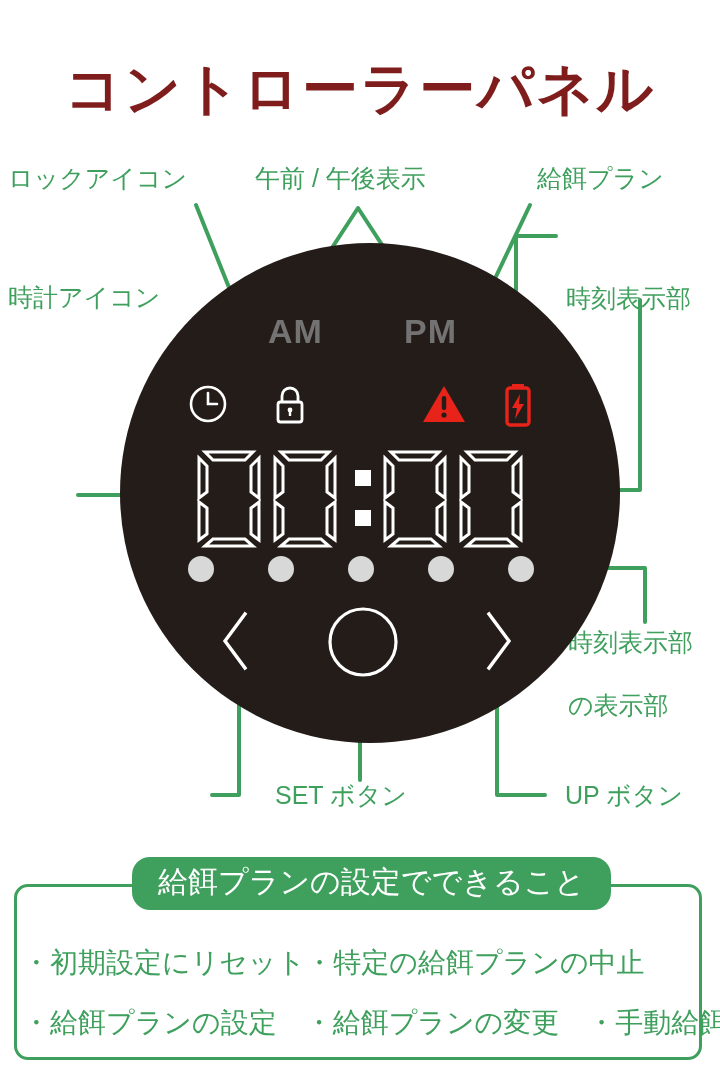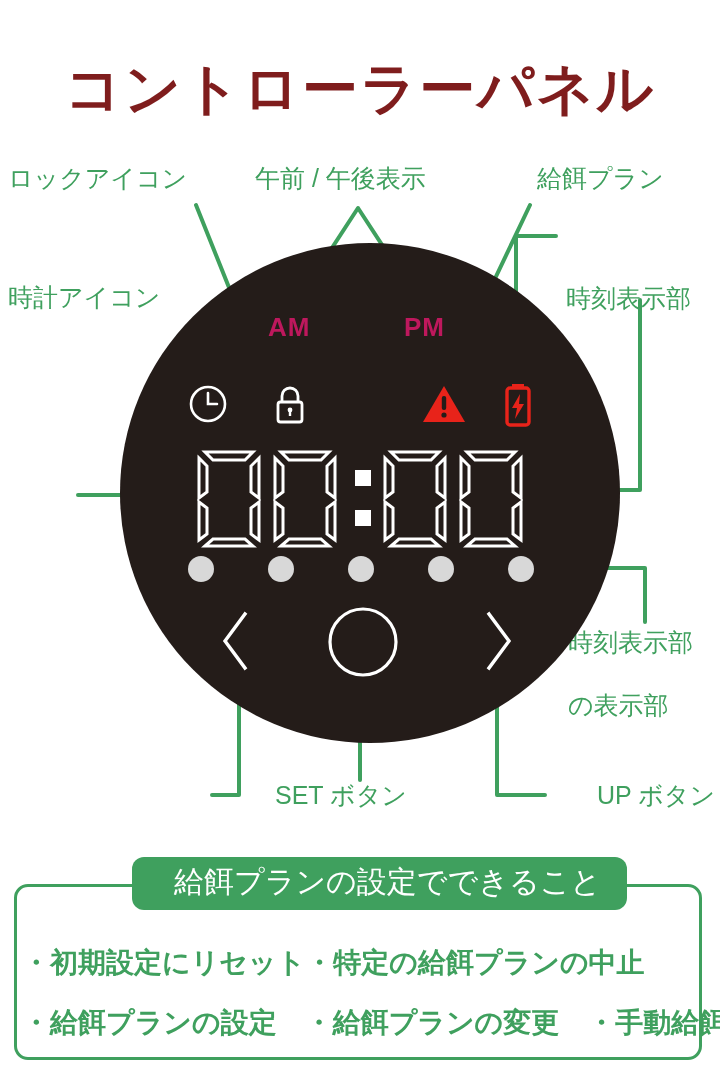--- a/index.html
+++ b/index.html
@@ -41,22 +41,22 @@
   .disc{
     position:absolute;
     left:120px;top:243px;
     width:500px;height:500px;
     border-radius:50%;
     background:#241c19;
   }
 
   .ampm{
     position:absolute;
-    color:#be185d;
-    font-size:26px;
+    color:#737373;
+    font-size:34px;
     font-weight:600;
     letter-spacing:1px;
   }
   #am{left:268px;top:312px;}
   #pm{left:404px;top:312px;}
 
   
   .iconrow{position:absolute;left:120px;top:382px;width:500px;height:46px;}
   .ico{position:absolute;top:0;}
 
@@ -84,32 +84,31 @@
     border:3px solid #3fa05e;
     border-radius:14px;
     box-sizing:border-box;
     background:#ffffff;
   }
   .pill{
     position:absolute;left:132px;top:857px;
     background:#3fa05e;
     color:#ffffff;
     font-size:30px;
-    padding:8px 26px 11px 42px;
-    border-radius:12px;
+    padding:8px 26px 11px 26px;
+    border-radius:18px;
     white-space:nowrap;
     line-height:34px;
   }
   .rowtext{
     position:absolute;
     color:#3fa05e;
     font-size:28px;
     white-space:pre;
     line-height:34px;
-    font-weight:bold;
   }
   #row1{left:22px;top:946px;}
   #row2{left:22px;top:1006px;}
 </style>
 </head>
 <body>
 
 <div class="page">
 
   <div class="title">コントローラーパネル</div>
@@ -160,21 +159,21 @@
 
 
   <div class="lbl" style="left:566px;top:283px;">時刻表示部</div>
 
   <div class="lbl" style="left:8px;top:282px;">時計アイコン</div>
 
   <div class="lbl" style="left:568px;top:627px;">時刻表示部</div>
   <div class="lbl" style="left:568px;top:690px;">の表示部</div>
 
   <div class="lbl" style="left:275px;top:780px;">SET ボタン</div>
-  <div class="lbl" style="left:565px;top:780px;margin-left:32px;">UP ボタン</div>
+  <div class="lbl" style="left:565px;top:780px;">UP ボタン</div>
 
   <div class="disc"></div>
 
   <div class="ampm" id="am">AM</div>
   <div class="ampm" id="pm">PM</div>
 
   <div class="iconrow">
 
     <span class="ico" style="left:66px;">
       <svg width="44" height="44" viewBox="0 0 44 44" xmlns="http://www.w3.org/2000/svg">

